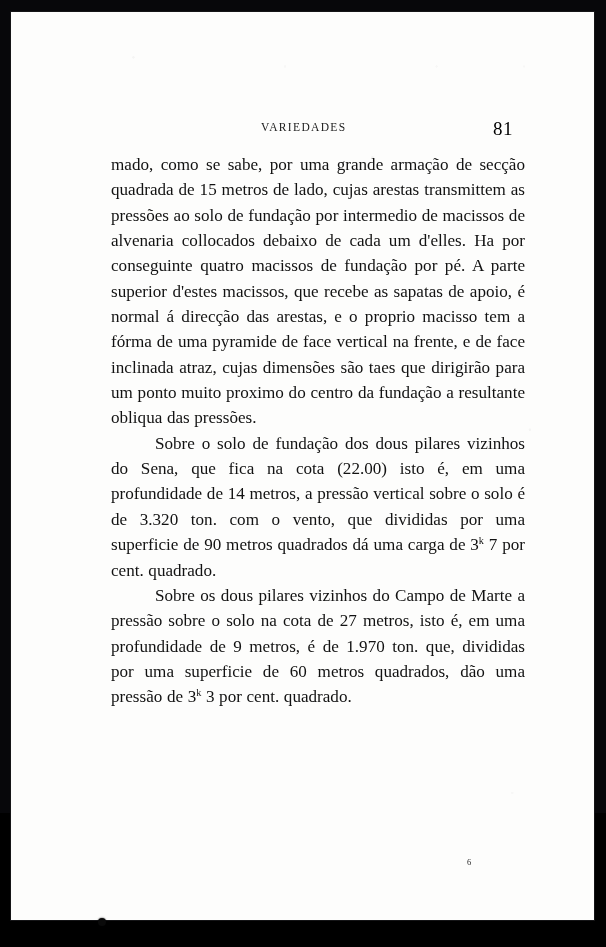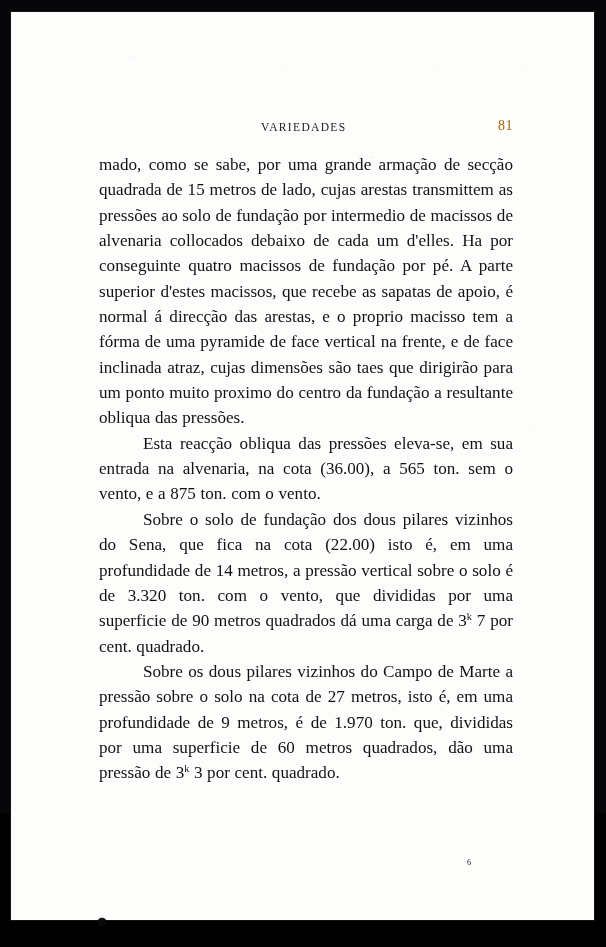--- a/index.html
+++ b/index.html
@@ -63,28 +63,28 @@
     top: 0;
     font-size: 11.5px;
     letter-spacing: 1.35px;
     color: #1b1b1b;
     white-space: nowrap;
   }
   .head-folio {
     position: absolute;
     right: 0;
     top: -3px;
-    font-size: 14px;
+    font-size: 19px;
     letter-spacing: 0.5px;
-    color: #a16207;
+    color: #000000;
   }
 
   .body-text {
     position: absolute;
-    left: 88px;
+    left: 100px;
     top: 140px;
     width: 414px;
     font-size: 17.1px;
     line-height: 25.35px;
     color: #121212;
     text-align: justify;
     text-justify: inter-word;
     word-spacing: 0.02em;
   }
 
@@ -134,21 +134,20 @@
 
     <div class="paper-grain"></div>
 
     <div class="running-head">
       <span class="head-title">VARIEDADES</span>
       <span class="head-folio">81</span>
     </div>
 
     <div class="body-text">
         <p class="continued">mado, como se sabe, por uma grande armação de secção quadrada de 15 metros de lado, cujas arestas transmittem as pressões ao solo de fundação por intermedio de macissos de alvenaria collocados debaixo de cada um d'elles. Ha por conseguinte quatro macissos de fundação por pé. A parte superior d'estes macissos, que recebe as sapatas de apoio, é normal á direcção das arestas, e o proprio macisso tem a fórma de uma pyramide de face vertical na frente, e de face inclinada atraz, cujas dimensões são taes que dirigirão para um ponto muito proximo do centro da fundação a resultante obliqua das pressões.</p>
-        <p>Esta reacção obliqua das pressões eleva-se, em sua entrada na alvenaria, na cota (36.00), a 565 ton. sem o vento, e a 875 ton. com o vento.</p>
         <p>Sobre o solo de fundação dos dous pilares vizinhos do Sena, que fica na cota (22.00) isto é, em uma profundidade de 14 metros, a pressão vertical sobre o solo é de 3.320 ton. com o vento, que divididas por uma superficie de 90 metros quadrados dá uma carga de 3<sup class="unit">k</sup> 7 por cent. quadrado.</p>
         <p>Sobre os dous pilares vizinhos do Campo de Marte a pressão sobre o solo na cota de 27 metros, isto é, em uma profundidade de 9 metros, é de 1.970 ton. que, divididas por uma superficie de 60 metros quadrados, dão uma pressão de 3<sup class="unit">k</sup> 3 por cent. quadrado.</p>
       </div>
 
     <div class="signature-mark">6</div>
 
     <div class="ink-blot"></div>
 
   </div>
 </div>

